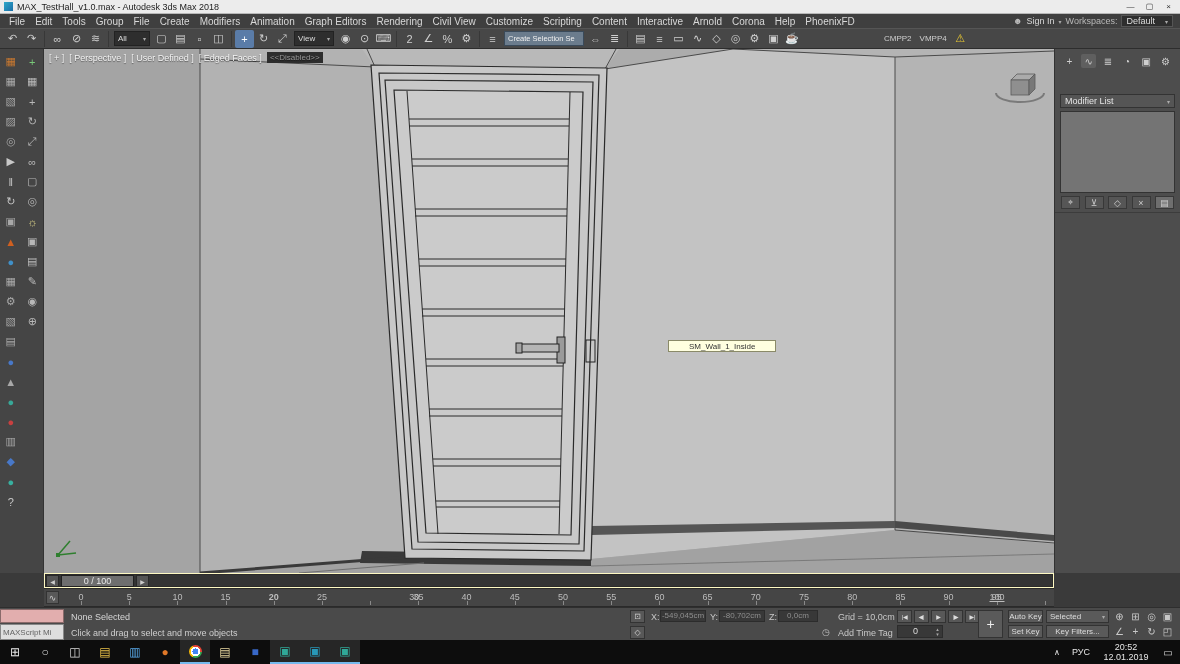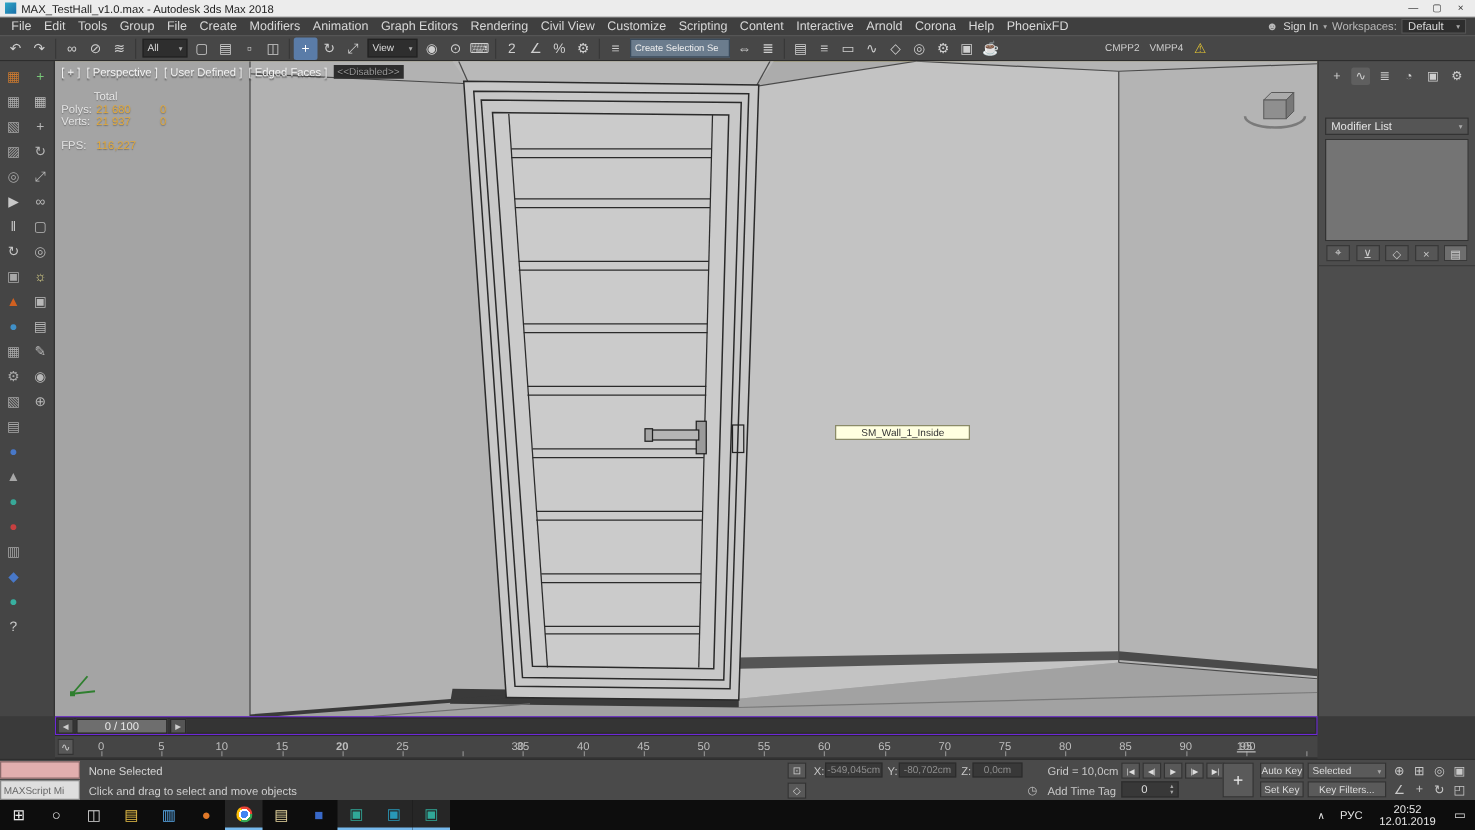--- a/index.html
+++ b/index.html
@@ -74,21 +74,21 @@
   .cp-tab.active{background:#5f5f5f}
   .cp-dd{margin:26px 5px 0 5px;height:14px;background:#555;border:1px solid #333;font-size:9px;color:#e4e4e4;
     display:flex;align-items:center;justify-content:space-between;padding:0 4px}
   .cp-stack{margin:3px 5px 0 5px;height:82px;background:#747474;border:1px solid #333}
   #cp-btnrow{display:flex;justify-content:space-between;padding:3px 6px;border-bottom:1px solid #3c3c3c}
   .cp-btn{width:19px;height:13px;background:#565656;border:1px solid #383838;color:#ccc;font-size:9px;
     display:flex;align-items:center;justify-content:center}
   .cp-btn.hl{background:#6e6e6e}
 
   
-  #time-slider{position:absolute;left:44px;top:573px;width:1010px;height:16px;background:#6d28d9;
+  #time-slider{position:absolute;left:44px;top:573px;width:1010px;height:16px;background:#fef9c3;
     border-bottom:1px solid #2a2a2a}
   .ts-track{position:absolute;left:1px;right:1px;top:1px;bottom:1px;background:#343434;border:1px solid #2b2b2b}
   .ts-arrow{position:absolute;top:2px;width:13px;height:12px;background:#555;border:1px solid #2a2a2a;
     color:#ccc;font-size:6px;display:flex;align-items:center;justify-content:center}
   #ts-prev{left:2px}
   #ts-next{left:92px}
   .ts-thumb{position:absolute;left:17px;top:2px;width:73px;height:12px;background:#6e6e6e;border:1px solid #222;
     color:#e8e8e8;font-size:9px;display:flex;align-items:center;justify-content:center}
 
   
@@ -372,33 +372,20 @@
   </svg>
 
   <div id="vp-label">
       <span class="vpl">[ + ]</span>
       <span class="vpl">[ Perspective ]</span>
       <span class="vpl">[ User Defined ]</span>
       <span class="vpl">[ Edged Faces ]</span>
       <span class="vp-badge">&lt;&lt;Disabled&gt;&gt;</span>
     </div>
 
-  <div id="vp-stats">
-    <div class="stat-row"><span class="st-ind"></span><span>Total</span></div>
-    <div class="stat-row">
-      <span class="st-lab">Polys:</span><span class="st-val">21 680</span><span class="st-x2">0</span>
-    </div>
-    <div class="stat-row">
-      <span class="st-lab">Verts:</span><span class="st-val">21 937</span><span class="st-x2">0</span>
-    </div>
-    <div class="st-gap"></div>
-    <div class="stat-row">
-      <span class="st-lab">FPS:</span><span class="st-val">116,227</span>
-    </div>
-  </div>
 
   <div id="vp-tooltip">SM_Wall_1_Inside</div>
 </div>
 
 <div id="command-panel">
   <div id="cp-tabs">
       <span class="cp-tab">+</span>
       <span class="cp-tab active">∿</span>
       <span class="cp-tab">≣</span>
       <span class="cp-tab">◔</span>

